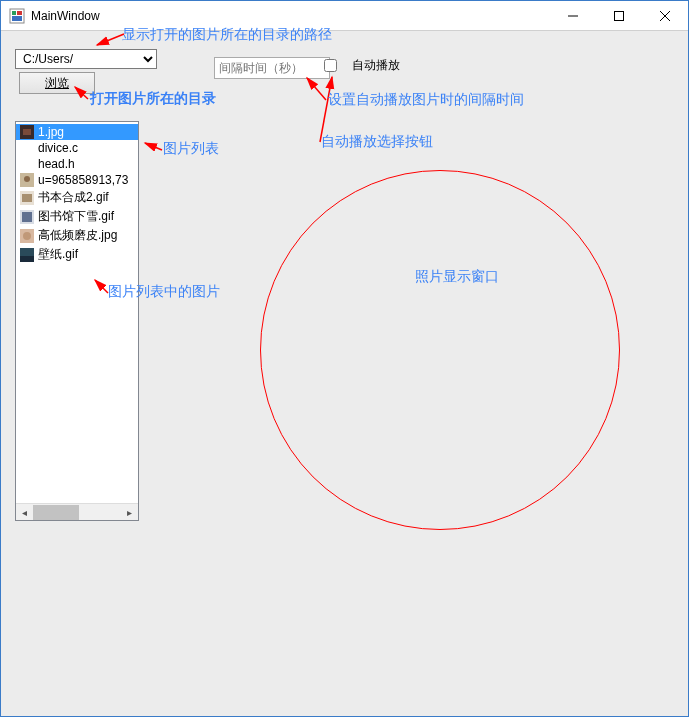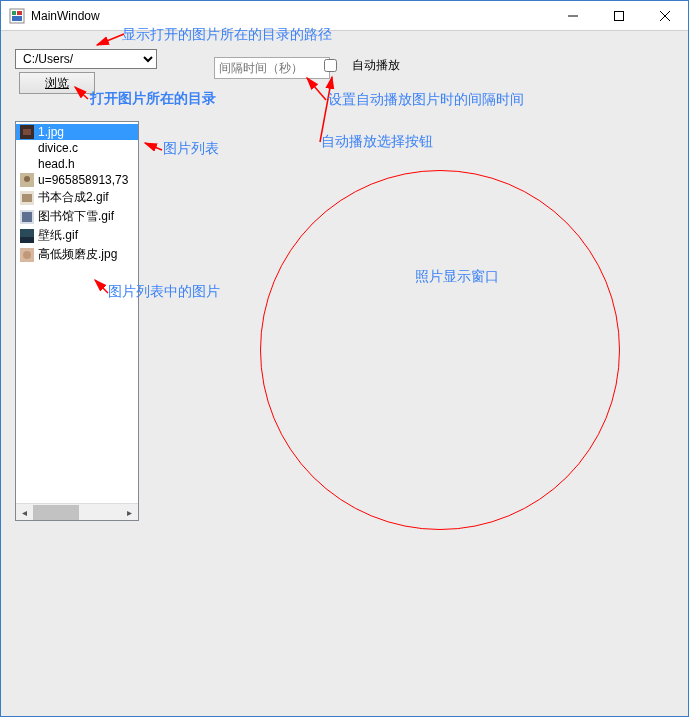--- a/index.html
+++ b/index.html
@@ -269,31 +269,31 @@
           </div>
           <div class="file-item">
             <span class="thumb"><svg width="14" height="14">
                 <rect width="14" height="14" fill="#d8dce4"></rect>
                 <rect x="2" y="2" width="10" height="10" fill="#607090"></rect>
               </svg></span>
             <span>图书馆下雪.gif</span>
           </div>
           <div class="file-item">
             <span class="thumb"><svg width="14" height="14">
+                <rect width="14" height="14" fill="#d8b8a0"></rect>
+                <circle cx="7" cy="7" r="4" fill="#c09878"></circle>
+              </svg></span>
+            <span>高低频磨皮.jpg</span>
+          </div>
+          <div class="file-item">
+            <span class="thumb"><svg width="14" height="14">
                 <rect width="14" height="14" fill="#2a4a5a"></rect>
                 <rect x="0" y="8" width="14" height="6" fill="#1a2a3a"></rect>
               </svg></span>
             <span>壁纸.gif</span>
-          </div>
-          <div class="file-item">
-            <span class="thumb"><svg width="14" height="14">
-                <rect width="14" height="14" fill="#d8b8a0"></rect>
-                <circle cx="7" cy="7" r="4" fill="#c09878"></circle>
-              </svg></span>
-            <span>高低频磨皮.jpg</span>
           </div>
         </div>
       <div class="hscroll">
         <div class="arrow">◂</div>
         <div class="track">
           <div class="thumb-bar"></div>
         </div>
         <div class="arrow">▸</div>
       </div>
     </div>

